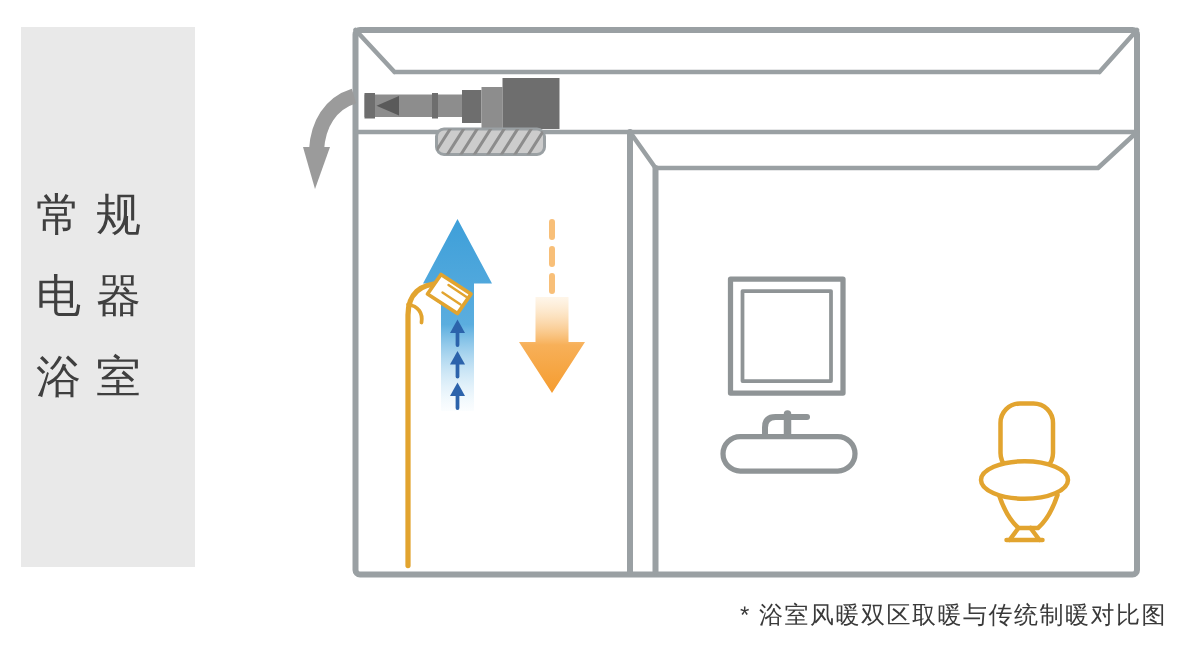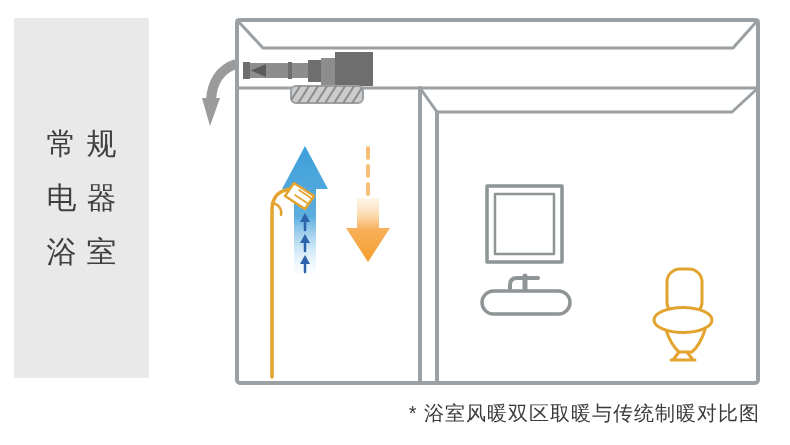--- a/index.html
+++ b/index.html
@@ -1,30 +1,30 @@
 <!DOCTYPE html>
 <html style="--panelBg: #e9e9e9; --panelText: #3f3f3f; --roomOutline: #9aa0a3; --unitDark: #6e6e6e; --unitMid: #8d8d8d; --unitDeep: #5a5a5a; --unitLight: #cccccc; --hatchGray: #8c8c8c; --exhaustGray: #9b9b9b; --blue: #3e9fd9; --blueLight: #bfe2f6; --blueDark: #2c63ab; --orange: #f59c2f; --orangeLight: #fcd9a8; --gold: #e2a42f; --fixtureGray: #8f9496; --captionText: #3a3a3a;"><head>
 <meta charset="utf-8">
 <style>
   html,body{margin:0;padding:0;background:#ffffff;}
   .stage{
     position:relative;width:790px;height:445px;background:#ffffff;overflow:hidden;
     font-family:"Liberation Sans","DejaVu Sans",sans-serif;
   }
   .side-panel{
-    position:absolute;left:14px;top:18px;width:135px;height:360px;
+    position:absolute;left:14px;top:18px;width:116px;height:360px;
     background:var(--panelBg,#e9e9e9);
-    display:flex;flex-direction:column;align-items:center;justify-content:center;gap:24px;
+    display:flex;flex-direction:column;justify-content:center;gap:24px;
   }
   .panel-line{
     font-size:30px;font-weight:500;color:var(--panelText,#3f3f3f);
     letter-spacing:10px;padding-left:10px;line-height:1;white-space:nowrap;
   }
   .caption{
-    position:absolute;right:30px;top:400px;font-size:20px;letter-spacing:1px;
+    position:absolute;right:12px;top:400px;font-size:16px;letter-spacing:1px;
     color:var(--captionText,#3a3a3a);white-space:nowrap;
   }
   .diagram{position:absolute;left:0;top:0;}
   
   .room-stroke{stroke:var(--roomOutline,#9aa0a3);fill:none;stroke-linejoin:round;stroke-linecap:round;}
   .gray-stroke{stroke:var(--fixtureGray,#8f9496);stroke-linejoin:round;stroke-linecap:round;}
   .gold{stroke:var(--gold,#e2a42f);stroke-linejoin:round;stroke-linecap:round;}
   .unit-dark{fill:var(--unitDark,#6e6e6e);}
   .unit-mid{fill:var(--unitMid,#8d8d8d);}
   .unit-deep{fill:var(--unitDeep,#5a5a5a);}

